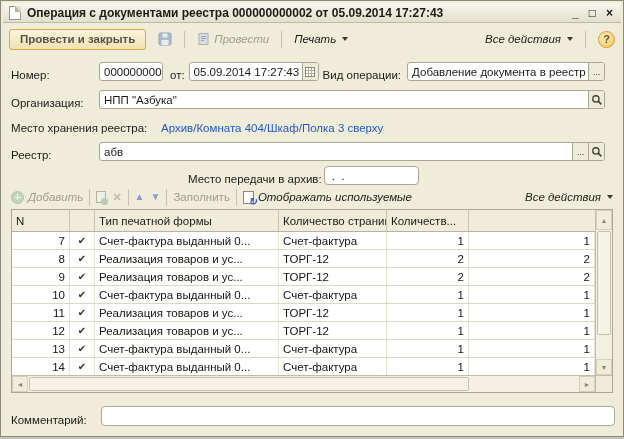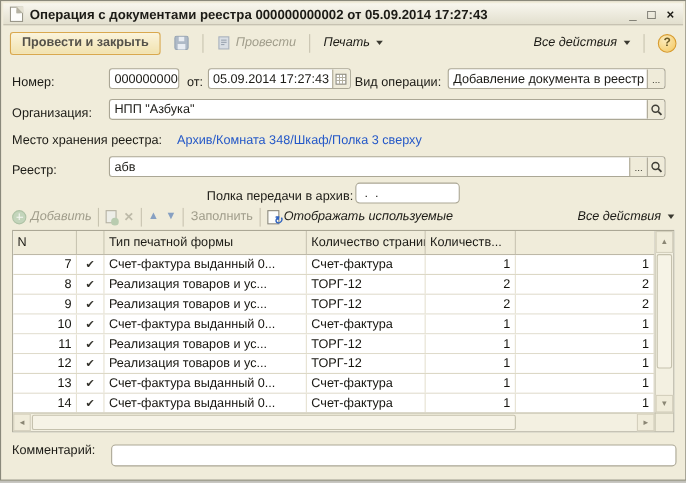--- a/index.html
+++ b/index.html
@@ -96,21 +96,21 @@
   .hscroll { position:absolute; left:0; right:17px; bottom:0; height:17px;
     background:#F3F0E1; border-top:1px solid #C2BEAB; display:flex; align-items:stretch; }
   .sbtn { flex:0 0 16px; display:flex; align-items:center; justify-content:center;
     background:#F0ECDA; border:1px solid #D4D0BD; color:#8A8674; font-size:7px; }
   .vscroll .sbtn:first-child { flex-basis:20px; }
   .sthumb-v { margin:1px; height:104px; background:#F6F3E6; border:1px solid #C5C1AD; border-radius:2px; }
   .sthumb-h { margin:1px; width:440px; background:#F6F3E6; border:1px solid #C5C1AD; border-radius:2px; }
   .strack { flex:1; }
   .scorner { position:absolute; right:0; bottom:0; width:17px; height:17px; background:#F0ECDA; border-top:1px solid #C2BEAB; border-left:1px solid #C2BEAB; }
   
-  .comment-row { position:absolute; left:10px; right:8px; top:403px; height:22px; display:flex; align-items:flex-start; }
+  .comment-row { position:absolute; left:10px; right:8px; top:403px; height:22px; display:flex; align-items:flex-end; }
   .comment-input { flex:1; height:20px; border:1px solid #ABA795; border-radius:4px; background:#fff; }
   
   .svgicon { display:inline-flex; align-items:center; justify-content:center; }
 </style>
 </head>
 <body>
 
 <div class="window">
 
   <div class="titlebar">
@@ -185,41 +185,41 @@
               <circle cx="5.3" cy="5.3" r="3.4" fill="none" stroke="#3F3E36" stroke-width="1.4"></circle>
               <line x1="8" y1="8" x2="11.2" y2="11.2" stroke="#3F3E36" stroke-width="1.8"></line>
             </svg>
         </span>
       </span>
     </div>
   </div>
 
   <div class="frow" style="top:117px; height:16px;">
     <span class="lbl" style="width:150px;">Место хранения реестра:</span>
-    <span class="link">Архив/Комната 348/Шкаф/Полка 3 сверху</span>
+    <span class="link">Архив/Комната 404/Шкаф/Полка 3 сверху</span>
   </div>
 
   <div class="frow" style="top:140px; height:20px;">
     <span class="lbl" style="width:88px;">Реестр:</span>
     <div class="igroup" style="flex:1;">
       <span class="text">абв</span>
       <span class="ibtn">...</span>
       <span class="ibtn">
         <span class="svgicon">
           <svg width="12" height="12" viewBox="0 0 13 13">
               <circle cx="5.3" cy="5.3" r="3.4" fill="none" stroke="#3F3E36" stroke-width="1.4"></circle>
               <line x1="8" y1="8" x2="11.2" y2="11.2" stroke="#3F3E36" stroke-width="1.8"></line>
             </svg>
         </span>
       </span>
     </div>
   </div>
 
   <div class="frow" style="top:164px; height:20px;">
-    <span class="lbl" style="margin-left:177px;">Полка передачи в архив:</span>
+    <span class="lbl" style="margin-left:177px;">Место передачи в архив:</span>
     <div class="input" style="width:95px; margin-left:2px; border-radius:4px; white-space:pre;"> .  . </div>
   </div>
 
   <div class="ttb">
     <div class="tb-item">
       <span class="icon-add"></span>
       <span class="tb-label-dis">Добавить</span>
     </div>
     <span class="tb-sep"></span>
     <span class="icon-doc">

